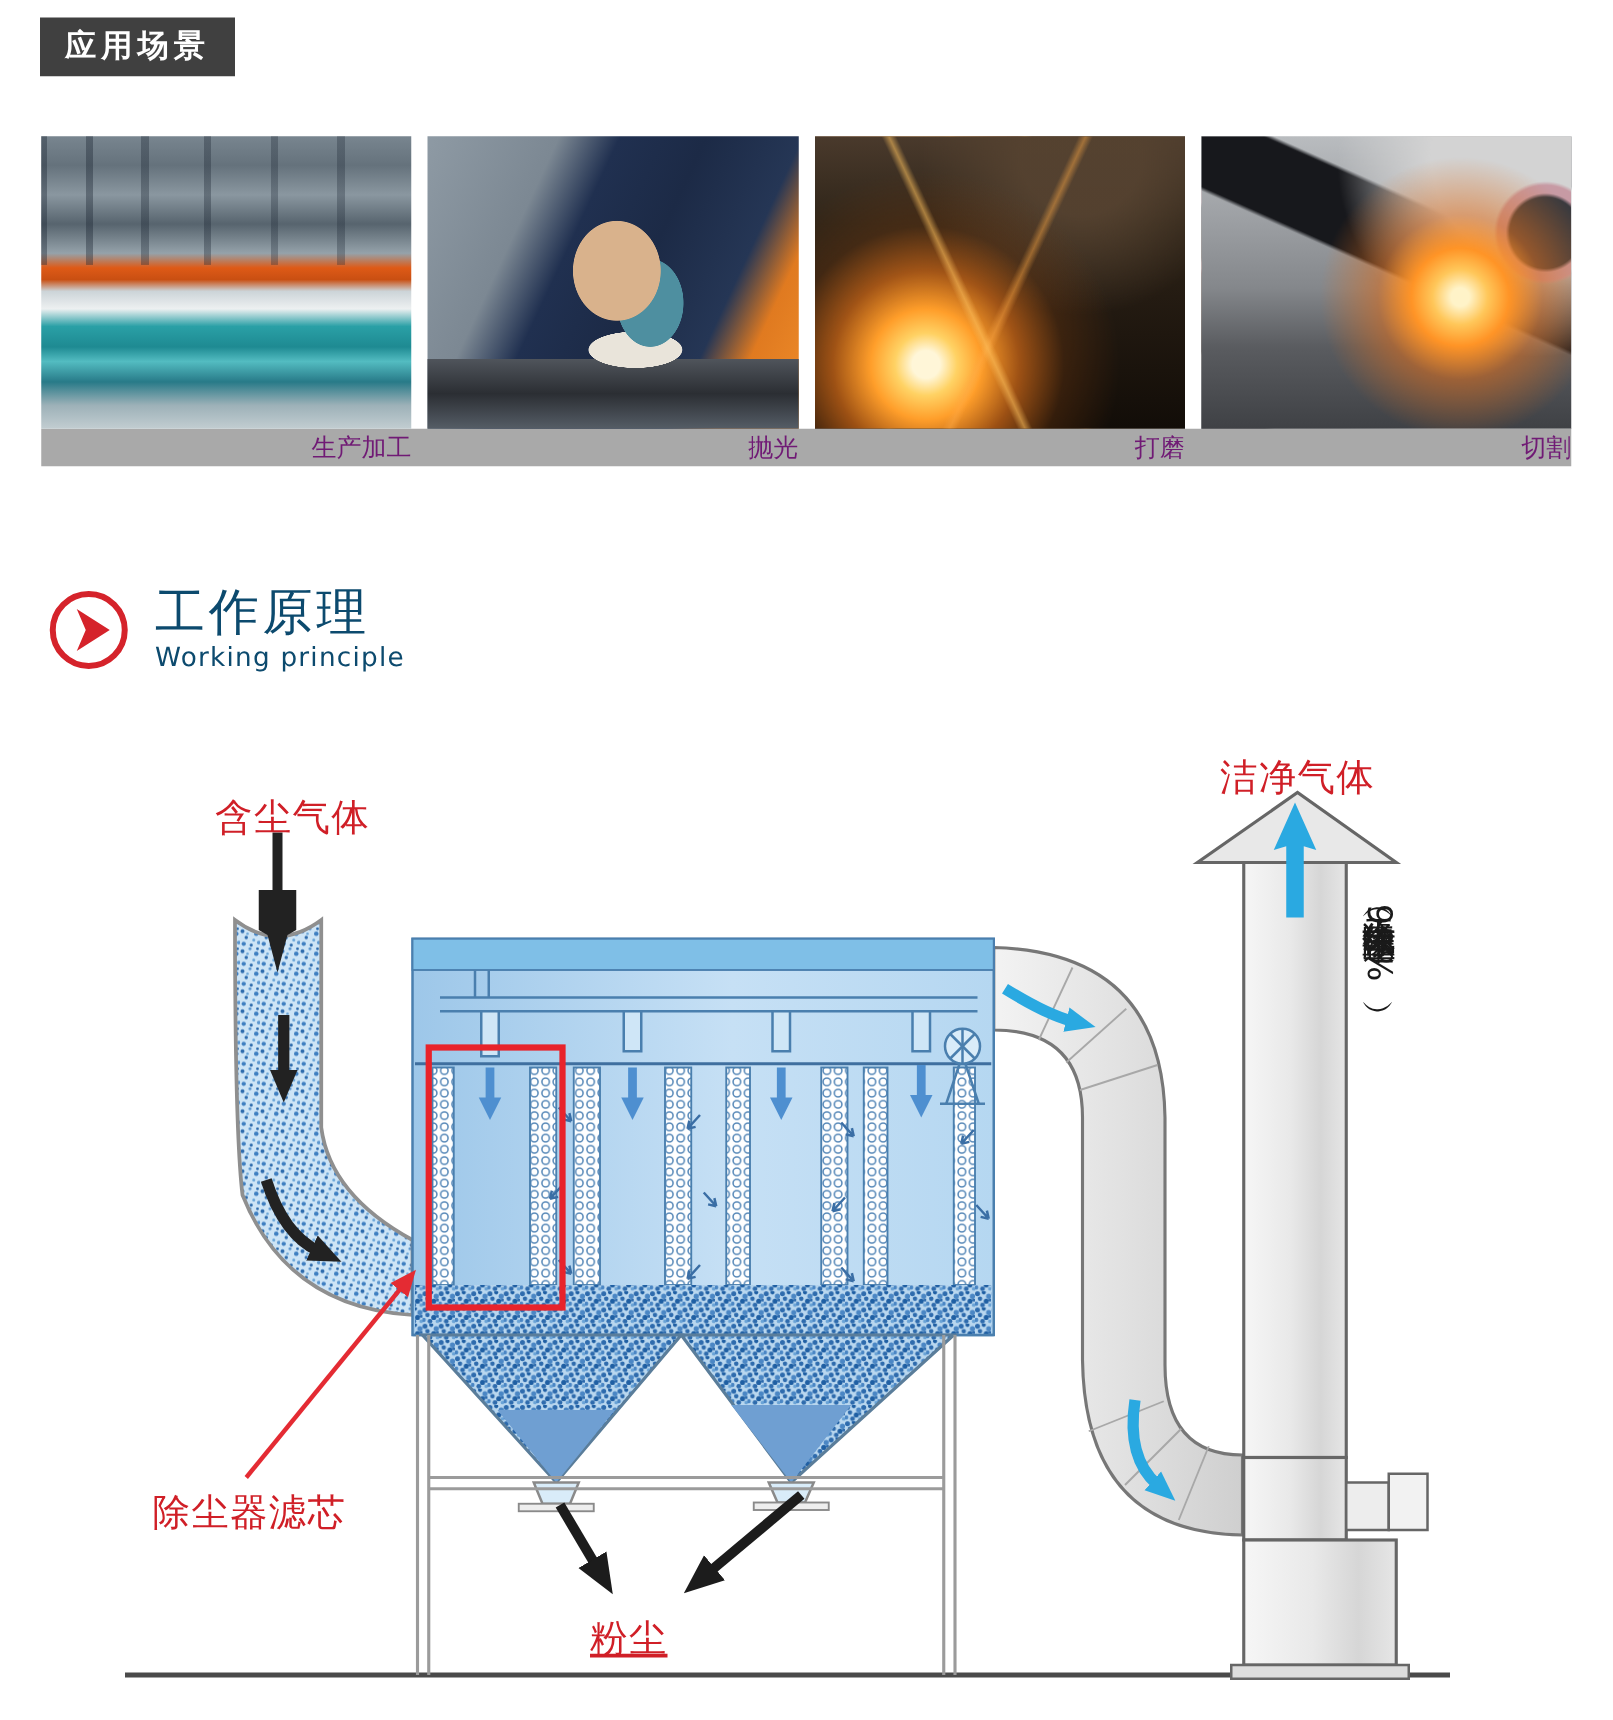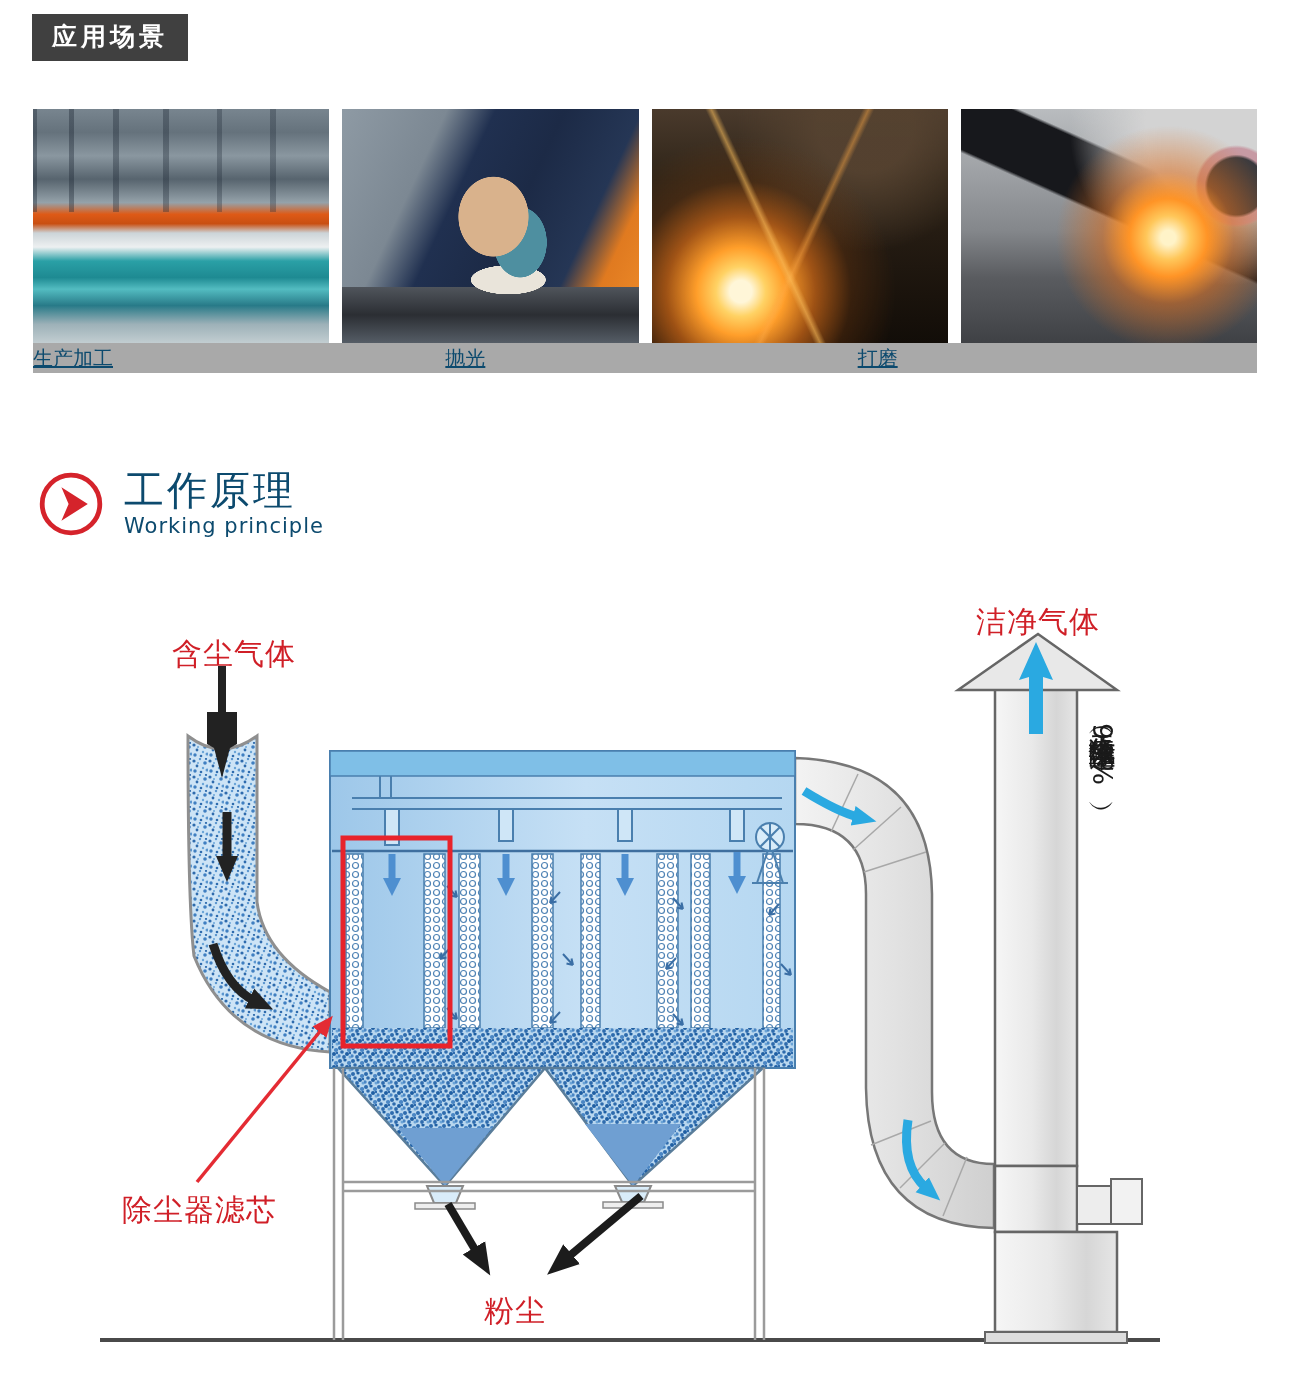--- a/index.html
+++ b/index.html
@@ -25,32 +25,32 @@
     radial-gradient(circle at 30% 78%,#fff6d8 0 4%,#ffd264 9%,#ff9e2a 16%,rgba(214,108,24,.7) 27%,rgba(120,60,16,.32) 40%,rgba(60,30,10,0) 56%),
     radial-gradient(circle at 72% 6%,rgba(85,66,48,.95) 0 16%,rgba(40,32,24,0) 42%),
     linear-gradient(180deg,#4a3a2c 0%,#2e2418 30%,#241b12 55%,#1a130c 80%,#120d08 100%);}
   .photo-4{background:
     radial-gradient(circle at 70% 55%,#fff3c8 0 3%,#ffc75a 9%,#ff9426 16%,rgba(220,110,30,.55) 27%,rgba(150,70,20,0) 46%),
     radial-gradient(circle at 93% 33%,#3a3a3e 0 9%,#c79aa4 10% 12%,rgba(60,60,64,0) 13%),
     radial-gradient(circle at 90% 8%,#d3d3d3 0 24%,rgba(200,200,200,0) 46%),
     linear-gradient(24deg,transparent 52%,#17181c 53% 70%,transparent 71%),
     linear-gradient(180deg,#b9bcbf 0%,#9b9ea2 30%,#84878b 52%,#5a5c60 72%,#3f4145 100%);}
   .caption-bar{display:flex;gap:13px;height:30px;background:#a9a9a9;}
-  .caption{flex:1 1 0;text-align:left;line-height:30px;font-size:20px;color:#0c4a6e;text-decoration:underline;}
+  .caption{flex:1 1 0;text-align:right;line-height:30px;font-size:20px;color:#701a75;}
   .section-head{margin:95px 0 0 35px;display:flex;align-items:flex-start;gap:17px;height:72px;}
   .head-icon{width:72px;height:72px;}
   .head-title{font-size:40px;color:#0c4a6e;letter-spacing:3px;line-height:1.0;margin-top:2px;}
   .head-sub{font-size:21px;color:#0c4a6e;letter-spacing:1px;margin-top:4px;}
   .diagram{position:relative;width:1290px;height:780px;margin-top:62px;}
   .diagram svg{position:absolute;left:0;top:0;}
   .lbl{position:absolute;font-size:30px;color:#d01f27;letter-spacing:1px;white-space:nowrap;}
   .lbl-inlet{left:172px;top:32px;}
   .lbl-outlet{left:976px;top:0px;}
   .lbl-filter{left:122px;top:588px;}
-  .lbl-dust{left:484px;top:689px;}
+  .lbl-dust{left:472px;top:689px;text-decoration:underline;}
   .lbl-vert{position:absolute;left:1084px;top:112px;height:372px;
             writing-mode:vertical-rl;text-orientation:mixed;
             font-size:27px;color:#1a1a1a;letter-spacing:1px;}
 </style>
 </head>
 <body>
 
 <div class="page">
 
   <div class="badge">
@@ -61,20 +61,21 @@
     <div class="photos">
       <div class="photo photo-1"></div>
       <div class="photo photo-2"></div>
       <div class="photo photo-3"></div>
       <div class="photo photo-4"></div>
     </div>
     <div class="caption-bar">
       <div class="caption">生产加工</div>
       <div class="caption">抛光</div>
       <div class="caption">打磨</div>
+      <div class="caption">切割</div>
     </div>
   </div>
 
   <div class="section-head">
     <div class="head-icon">
       <svg width="72" height="72" viewBox="0 0 90 90">
         <circle cx="45" cy="45" r="36" fill="none" stroke="#d5232b" stroke-width="6"></circle>
         <polygon points="33,24 66,45 33,66 42,45" fill="#d5232b"></polygon>
       </svg>
     </div>

